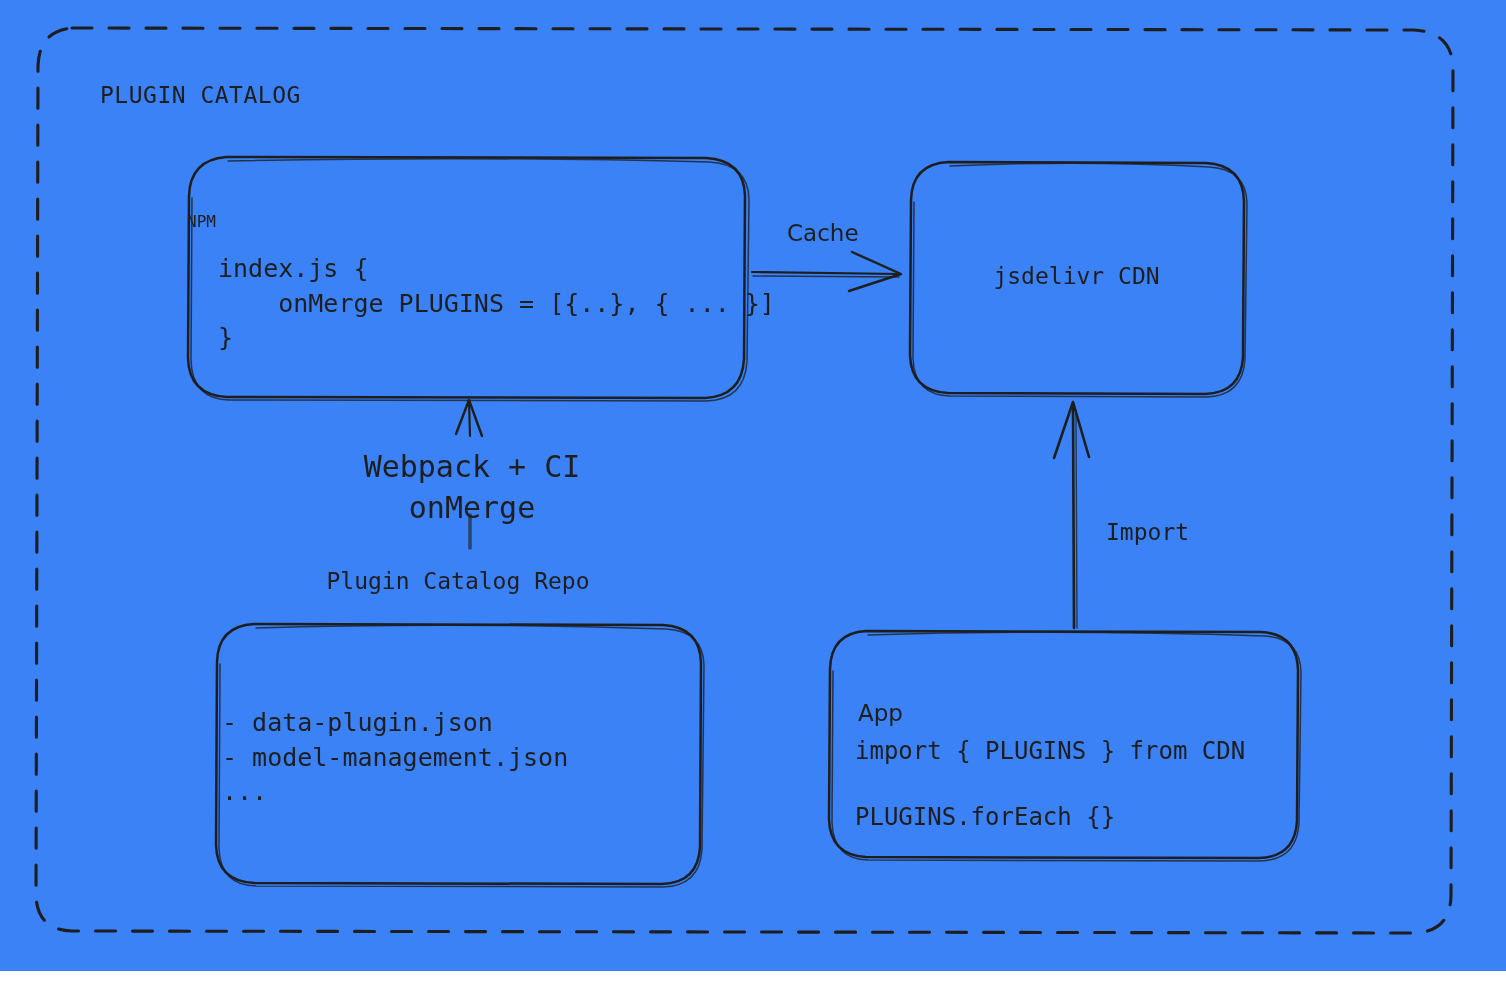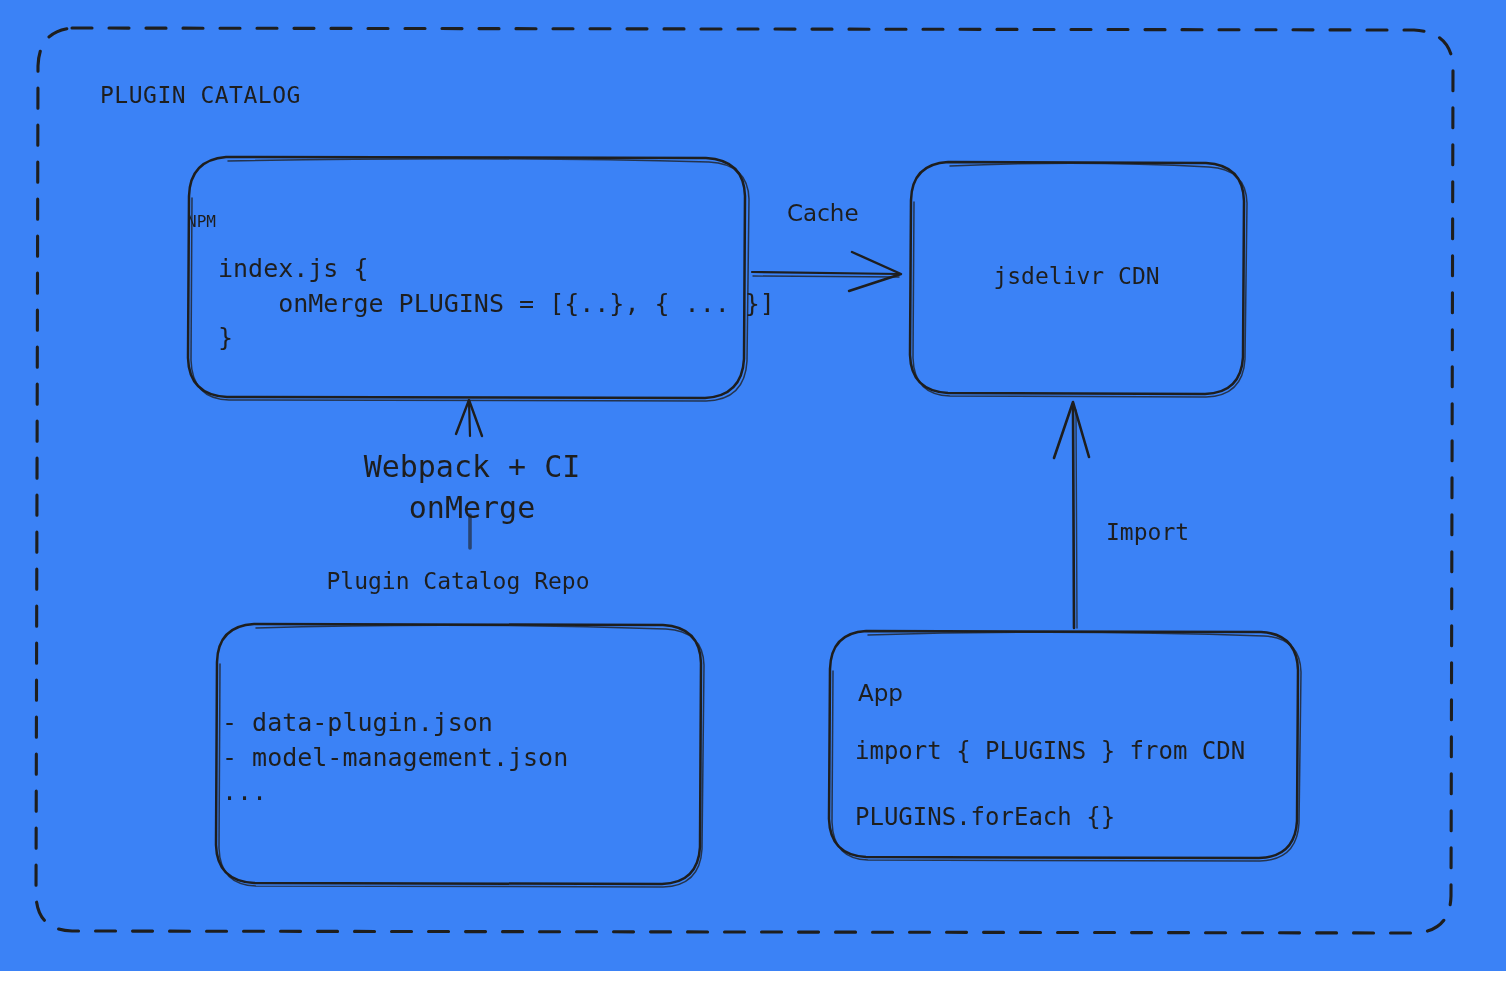--- a/index.html
+++ b/index.html
@@ -26,20 +26,21 @@
     position: absolute;
     color: #1e1e1e;
     white-space: pre;
     line-height: 1.38;
   }
   .mono {
     font-family: "DejaVu Sans Mono", monospace;
   }
   .sans {
     font-family: "DejaVu Sans", sans-serif;
+    margin-top: 20px;
   }
   .t-catalog   { left: 100px;  top: 80px;  font-size: 23px; letter-spacing: 0.5px; }
   .t-npm-title { left: 187px;  top: 196px; width: 557px; font-size: 16px; margin-top: 15px; }
   .t-npm-code  { left: 218px;  top: 252px; font-size: 25px; }
   .t-cdn       { left: 910px;  top: 261px; width: 333px; text-align: center; font-size: 23px; }
   .t-cache     { left: 787px;  top: 198px; font-size: 23px; }
   .t-webpack   { left: 338px;  top: 446px; width: 268px; text-align: center; font-size: 30px; }
   .t-repo      { left: 216px;  top: 566px; width: 484px; text-align: center; font-size: 23px; }
   .t-repofiles { left: 222px;  top: 706px; font-size: 25px; }
   .t-import    { left: 1106px; top: 517px; font-size: 23px; }

